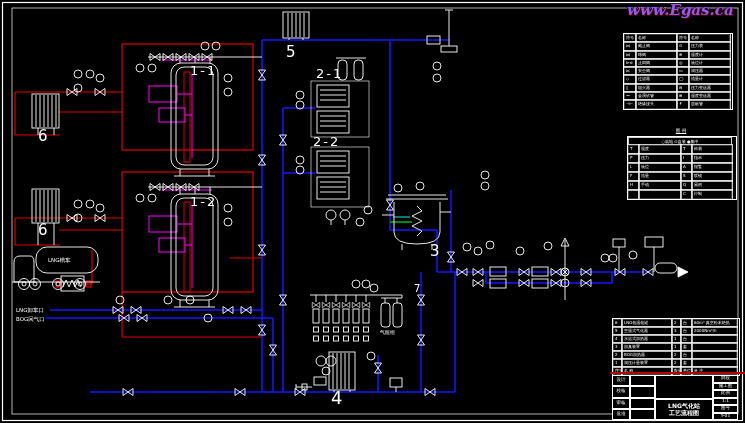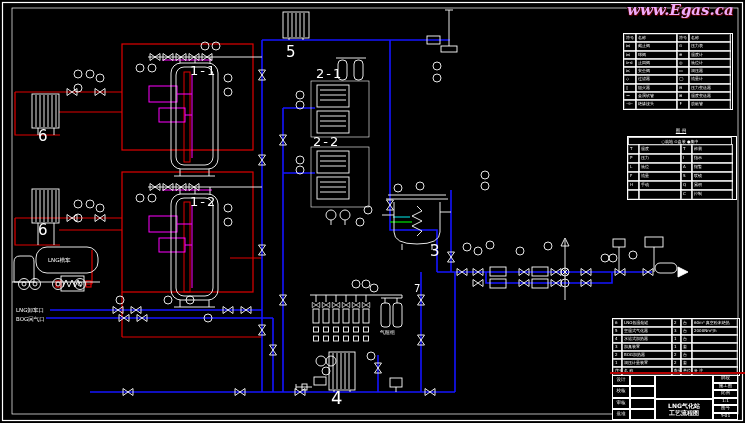--- a/index.html
+++ b/index.html
@@ -1,21 +1,21 @@
 <!DOCTYPE html>
 <html><head>
 <meta charset="utf-8">
 <style>
   html,body{margin:0;padding:0;background:#000;}
   #stage{position:relative;width:745px;height:423px;background:#000;overflow:hidden;
          font-family:"DejaVu Sans",sans-serif;}
   svg text{font-family:"DejaVu Sans",sans-serif;fill:#fff;}
   .ovl{position:absolute;color:#fff;}
   .watermark{left:627px;top:1px;font-family:"DejaVu Serif",serif;font-style:italic;font-weight:bold;
-             font-size:15px;color:#f0abfc;text-shadow:1px 1px 0 #550000,-1px 0 0 #3a0000,0 1px 0 #550000;}
+             font-size:15px;color:#8b5cf6;text-shadow:1px 1px 0 #550000,-1px 0 0 #3a0000,0 1px 0 #550000;}
   .grid{display:grid;border:1px solid #fff;background:#000;}
   .cell{border:0.5px solid #9c9c9c66;outline:0.5px solid #ffffffcc;outline-offset:-0.5px;
         font-size:4px;line-height:1.1;color:#fff;padding:0 1px;overflow:hidden;white-space:nowrap;
         display:flex;align-items:center;}
   .legend-tbl{left:623px;top:33px;width:108px;grid-template-columns:12px 41px 12px 41px;grid-auto-rows:8.3px;}
   .lt-title{left:627px;top:128px;width:108px;font-size:4.5px;text-align:center;text-decoration:underline;}
   .letter-tbl{left:627px;top:136px;width:108px;grid-template-columns:11px 42px 11px 40px;grid-auto-rows:9px;}
   .letter-hdr{grid-column:1 / span 4;font-size:4px;display:flex;align-items:center;justify-content:center;
               border:0.5px solid #ffffffcc;}
   .bom-tbl{left:612px;top:318px;width:126px;grid-template-columns:9px 50px 9px 11px:45px;

